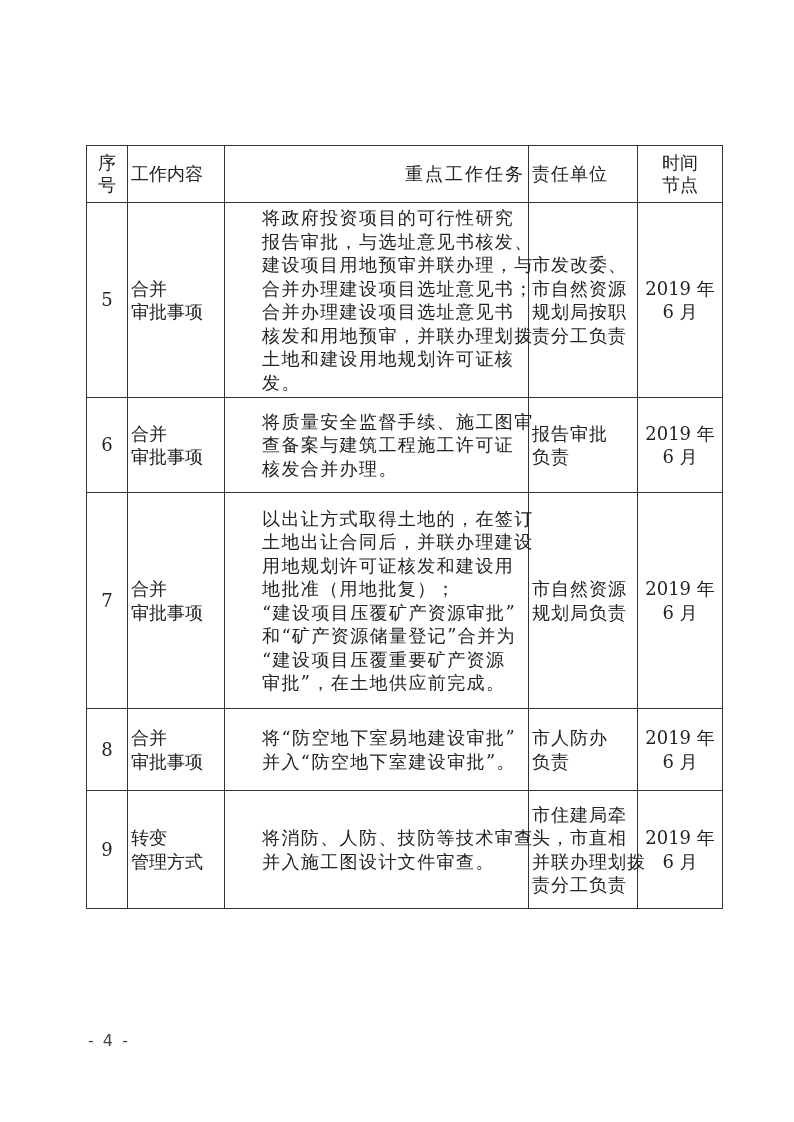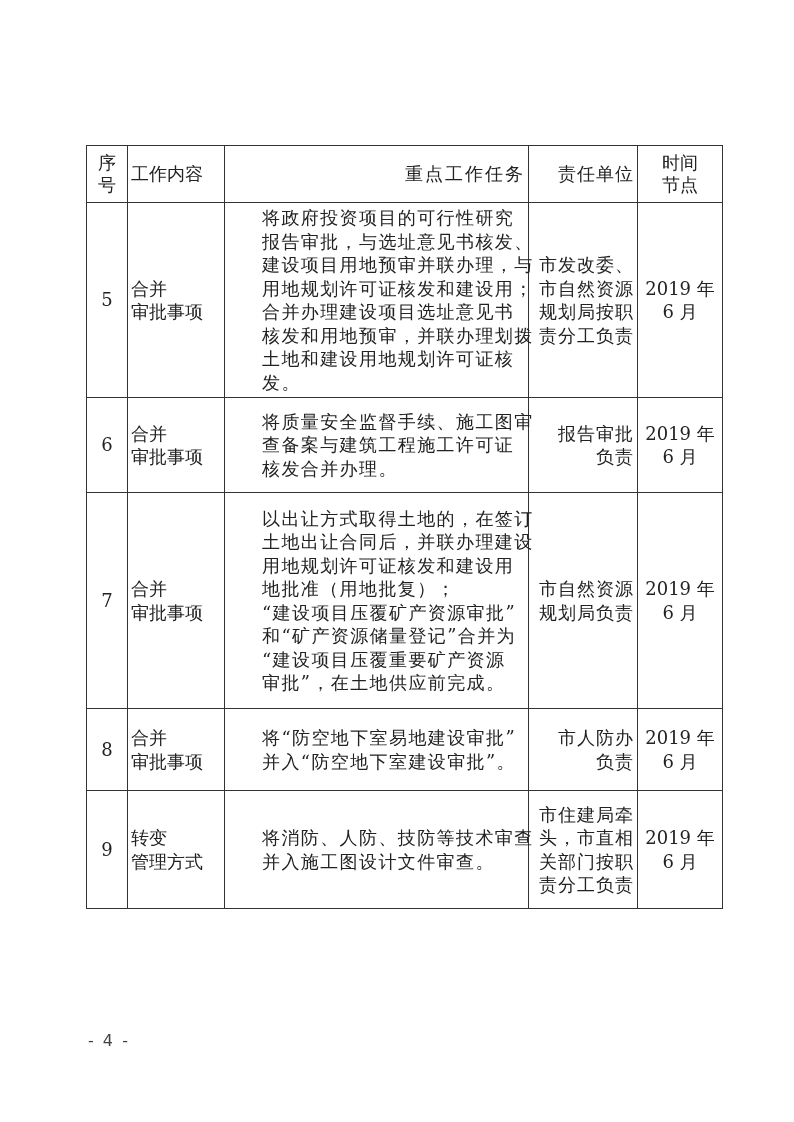--- a/index.html
+++ b/index.html
@@ -11,21 +11,21 @@
       width: 631px; border-collapse: collapse; table-layout: fixed;
     }
     table.tasks td, table.tasks th {
       border: 1.3px solid #333; padding: 0 3px;
       font-size: 18px; line-height: 23.5px; font-weight: normal;
       vertical-align: middle; color: #222;
     }
     .c-no { width: 34px; text-align: center; }
     .c-work { width: 90px; text-align: left; }
     .c-task { width: 297px; text-align: left; letter-spacing: 1.4px; }
-    .c-resp { width: 102px; text-align: right; letter-spacing: 1px; }
+    .c-resp { width: 102px; text-align: left; letter-spacing: 1px; }
     .c-time { width: 78px; text-align: center; }
     .hdr th { height: 56px; }
     .hdr .c-no, .hdr .c-time { line-height: 22px; }
     .line { display: block; white-space: nowrap; }
     .task-text .line { text-align: left; margin-left: 34px; }
     .num { font-size: 18px; }
     .page-number {
       position: absolute; left: 88px; top: 1031px;
       font-size: 16px; color: #444; letter-spacing: 2px;
       font-family: "DejaVu Sans", "Liberation Sans", sans-serif;
@@ -56,21 +56,21 @@
       <tr style="height:195px;">
         <td class="c-no num">5</td>
         <td class="c-work">
           <span class="line">合并</span>
           <span class="line">审批事项</span>
         </td>
         <td class="c-task task-text">
           <span class="line">将政府投资项目的可行性研究</span>
           <span class="line">报告审批，与选址意见书核发、</span>
           <span class="line">建设项目用地预审并联办理，与</span>
-          <span class="line">用地规划许可证核发和建设用；</span>
+          <span class="line">合并办理建设项目选址意见书；</span>
           <span class="line">合并办理建设项目选址意见书</span>
           <span class="line">核发和用地预审，并联办理划拨</span>
           <span class="line">土地和建设用地规划许可证核</span>
           <span class="line">发。</span>
         </td>
         <td class="c-resp">
           <span class="line">市发改委、</span>
           <span class="line">市自然资源</span>
           <span class="line">规划局按职</span>
           <span class="line">责分工负责</span>
@@ -154,21 +154,21 @@
           <span class="line">转变</span>
           <span class="line">管理方式</span>
         </td>
         <td class="c-task task-text">
           <span class="line">将消防、人防、技防等技术审查</span>
           <span class="line">并入施工图设计文件审查。</span>
         </td>
         <td class="c-resp">
           <span class="line">市住建局牵</span>
           <span class="line">头，市直相</span>
-          <span class="line">关部门按职</span>
+          <span class="line">并联办理划拨</span>
           <span class="line">责分工负责</span>
         </td>
         <td class="c-time">
           <span class="line">2019 年</span>
           <span class="line">6 月</span>
         </td>
       </tr>
     </tbody>
   </table>
 

